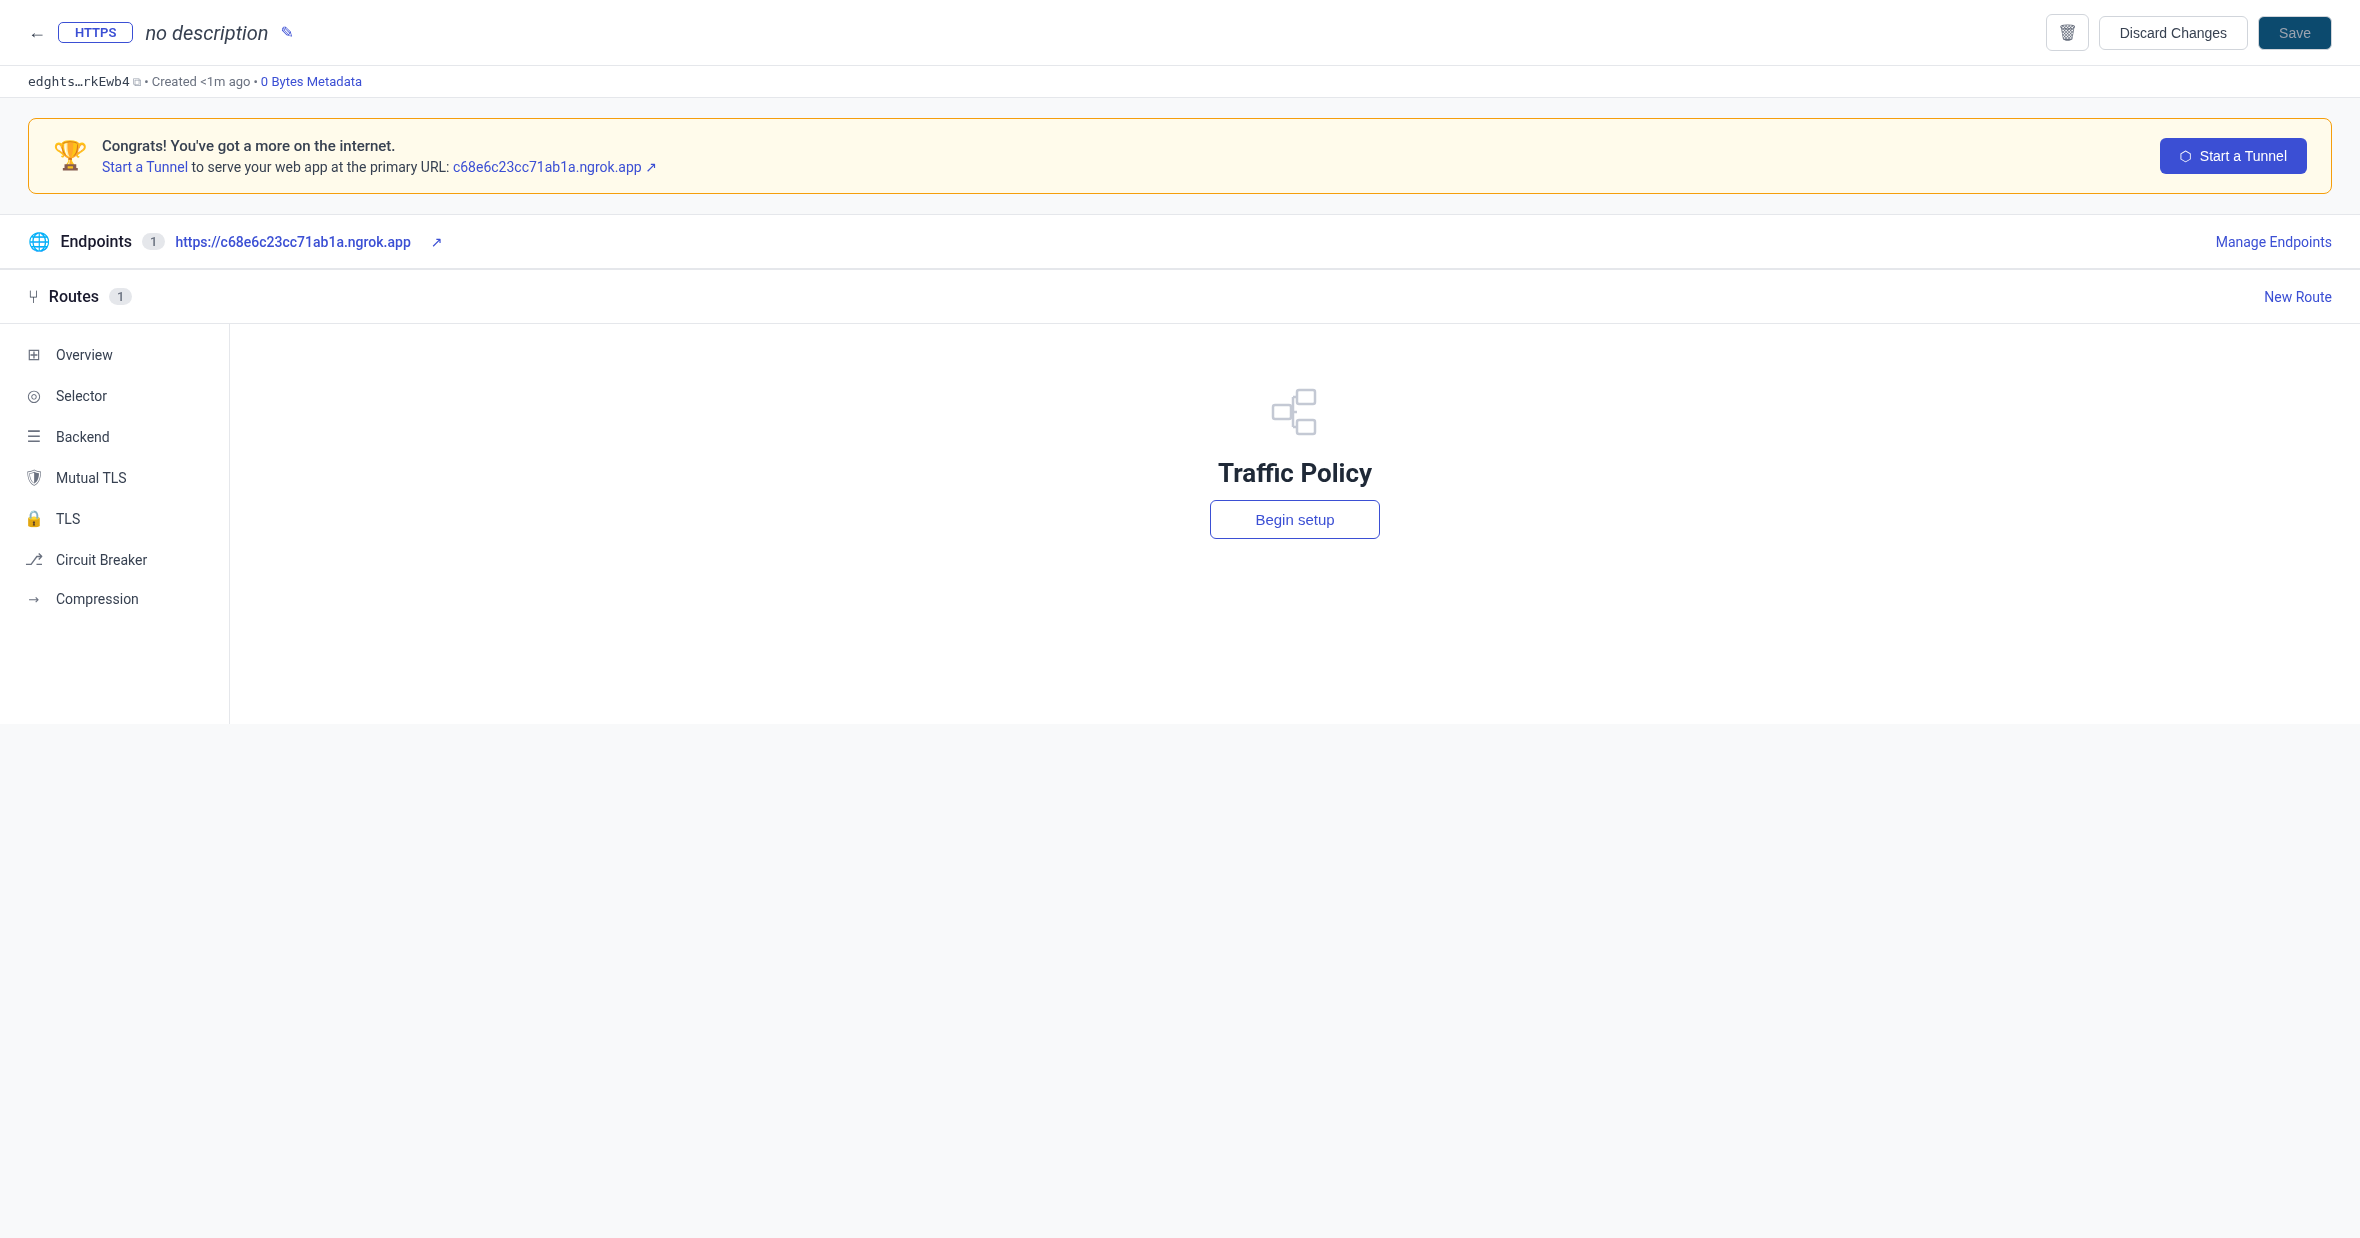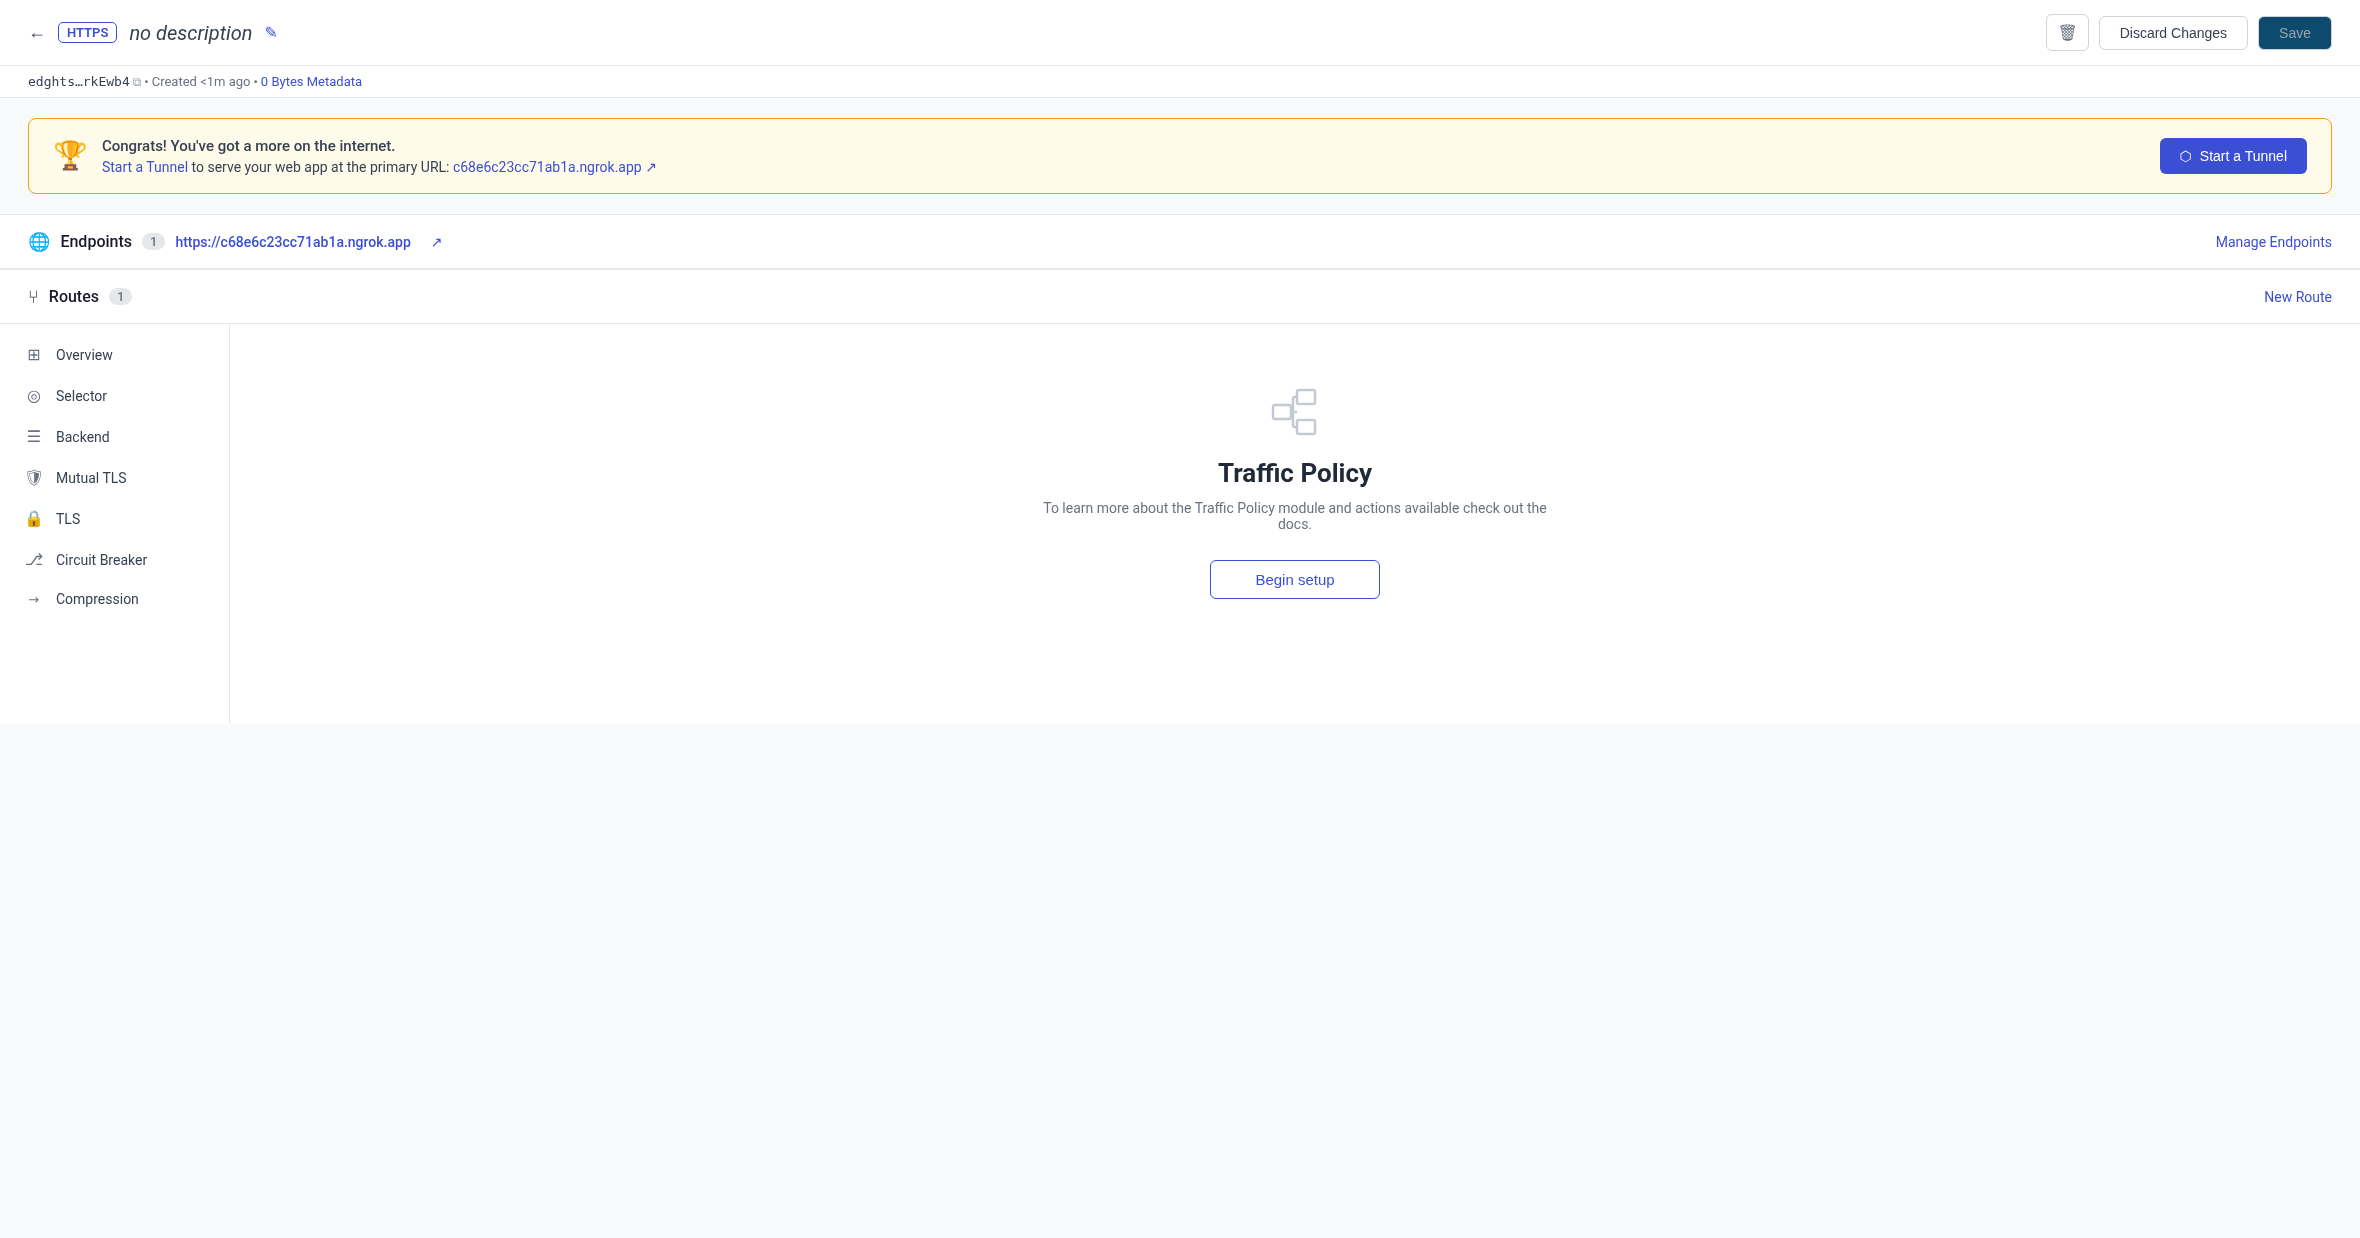--- a/index.html
+++ b/index.html
@@ -27,21 +27,21 @@
       border: none;
       cursor: pointer;
       color: #374151;
       font-size: 18px;
       display: flex;
       align-items: center;
     }
     .https-badge {
       border: 1.5px solid #3b4fd4;
       border-radius: 5px;
-      padding: 2px 8px;
+      padding: 2px 16px;
       font-size: 13px;
       font-weight: 600;
       color: #3b4fd4;
     }
     .page-title {
       font-size: 20px;
       font-weight: 400;
       color: #374151;
       font-style: italic;
     }
@@ -375,17 +375,16 @@
         <rect x="30" y="6" width="18" height="14" rx="2" stroke="#c4c9d4" stroke-width="2.5" fill="none"></rect>
         <rect x="30" y="36" width="18" height="14" rx="2" stroke="#c4c9d4" stroke-width="2.5" fill="none"></rect>
         <rect x="6" y="21" width="18" height="14" rx="2" stroke="#c4c9d4" stroke-width="2.5" fill="none"></rect>
         <line x1="24" y1="28" x2="30" y2="28" stroke="#c4c9d4" stroke-width="2.5"></line>
         <line x1="30" y1="13" x2="26" y2="13" stroke="#c4c9d4" stroke-width="2.5"></line>
         <line x1="26" y1="13" x2="26" y2="43" stroke="#c4c9d4" stroke-width="2.5"></line>
         <line x1="26" y1="43" x2="30" y2="43" stroke="#c4c9d4" stroke-width="2.5"></line>
       </svg>
 
       <div class="traffic-policy-title">Traffic Policy</div>
-      <div class="traffic-policy-desc">To learn more about the Traffic Policy module and actions available check out the docs.</div>
       <button class="begin-setup-btn">Begin setup</button>
     </div>
   </div>
 </div>
 
 </body></html>

